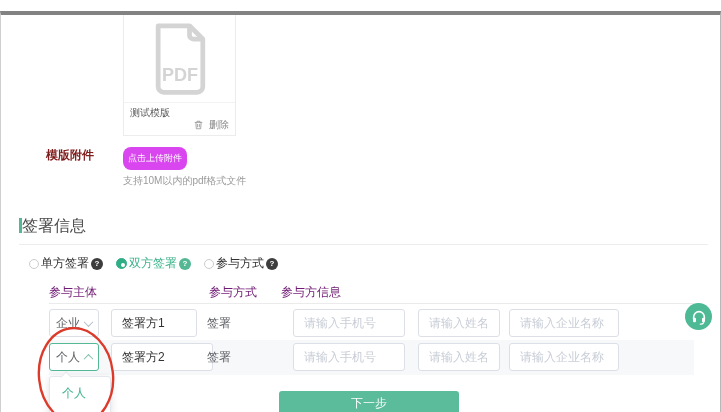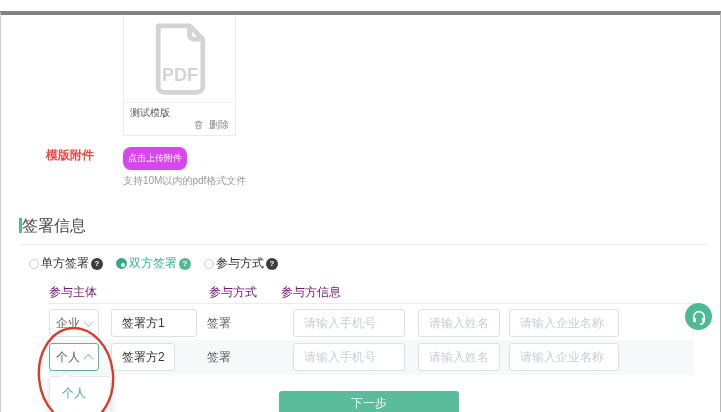--- a/index.html
+++ b/index.html
@@ -10,21 +10,21 @@
     font-family:"Liberation Sans","DejaVu Sans",sans-serif;
     margin-top:11px;
   }
   .abs{position:absolute;}
   
   .file-card{left:122px;top:0;width:113px;height:121px;border:1px solid #ececec;border-top:none;background:#fff;box-sizing:border-box;}
   .file-card .icon-wrap{height:87px;display:flex;align-items:center;justify-content:center;border-bottom:1px solid #f2f2f2;}
   .file-name{font-size:10px;color:#555;padding:3px 6px 0;}
   .file-delete{position:absolute;right:6px;bottom:3px;font-size:10px;color:#8a8a8a;display:flex;align-items:center;gap:6px;cursor:pointer;}
   
-  .tpl-label{left:45px;top:132px;font-size:12px;font-weight:bold;color:#ef4444;}
+  .tpl-label{left:45px;top:132px;font-size:12px;font-weight:bold;color:#7f1d1d;}
   .upload-btn{left:122px;top:132px;width:64px;height:23px;background:#d946ef;color:#fff;font-size:9px;border-radius:8px;
     display:flex;align-items:center;justify-content:center;cursor:pointer;}
   .upload-hint{left:122px;top:159px;font-size:10px;color:#9a9a9a;}
   
   .section-title{left:18px;top:203px;font-size:16px;color:#4a4a4a;border-left:3px solid #53b893;padding-left:0;line-height:15px;}
   .divider1{left:18px;top:229px;width:689px;height:1px;background:#ededed;}
   
   .radio-row{left:28px;top:240px;display:flex;align-items:center;font-size:12px;color:#333;}
   .radio-group{display:flex;align-items:center;gap:2px;margin-right:13px;cursor:pointer;}
   .radio{width:10px;height:10px;border-radius:50%;border:1px solid #ccc;background:#fff;box-sizing:border-box;}
@@ -126,21 +126,21 @@
     <input class="abs ipt" style="left: 244px; top: 2px; width: 112px;" placeholder="请输入手机号">
     <input class="abs ipt" style="left: 369px; top: 2px; width: 82px;" placeholder="请输入姓名">
     <input class="abs ipt" style="left: 460px; top: 2px; width: 110px;" placeholder="请输入企业名称">
   </div>
 
   <div class="abs t-row row2">
     <div class="abs sel open" style="left:0;top:3px;">
       <span>个人</span>
       <span class="caret up"></span>
     </div>
-    <input class="abs ipt" style="left: 62px; top: 3px; width: 64px;" value="签署方2">
+    <input class="abs ipt" style="left: 62px; top: 3px; width: 102px;" value="签署方2">
     <div class="abs method" style="left:158px;top:2px;">签署</div>
     <input class="abs ipt" style="left: 244px; top: 3px; width: 112px;" placeholder="请输入手机号">
     <input class="abs ipt" style="left: 369px; top: 3px; width: 82px;" placeholder="请输入姓名">
     <input class="abs ipt" style="left: 460px; top: 3px; width: 110px;" placeholder="请输入企业名称">
   </div>
 
   <div class="abs dd-panel">
     <div class="dd-caret"></div>
     <div class="dd-option selected">个人</div>
     <div class="dd-option">企业</div>

